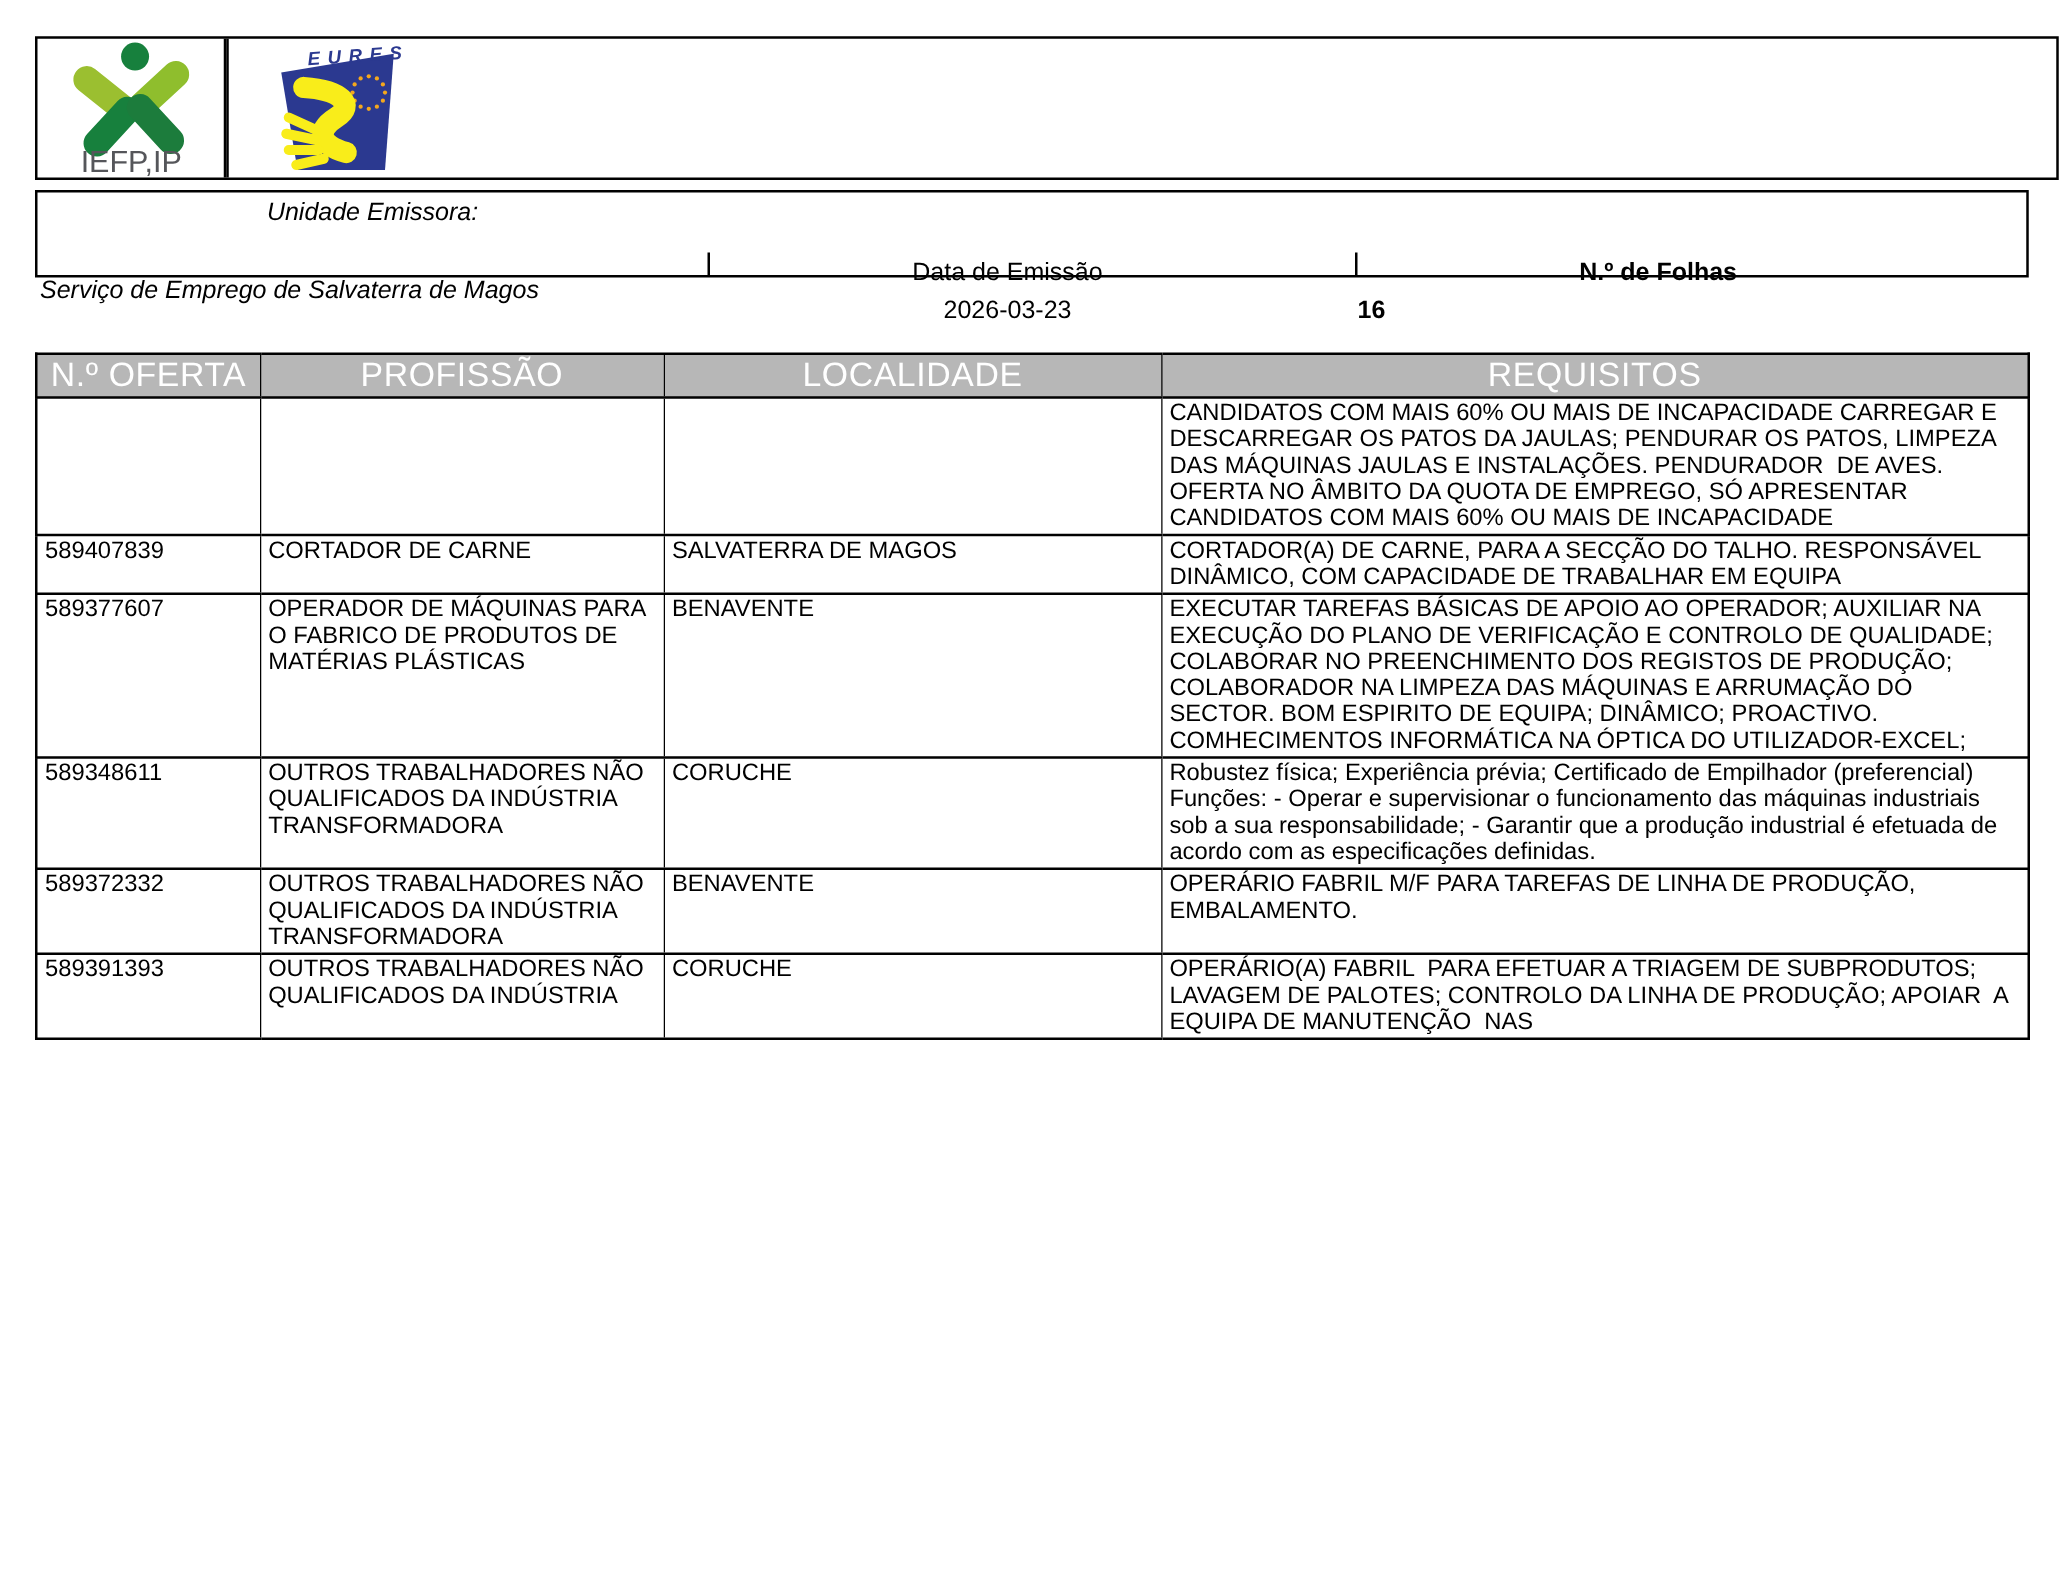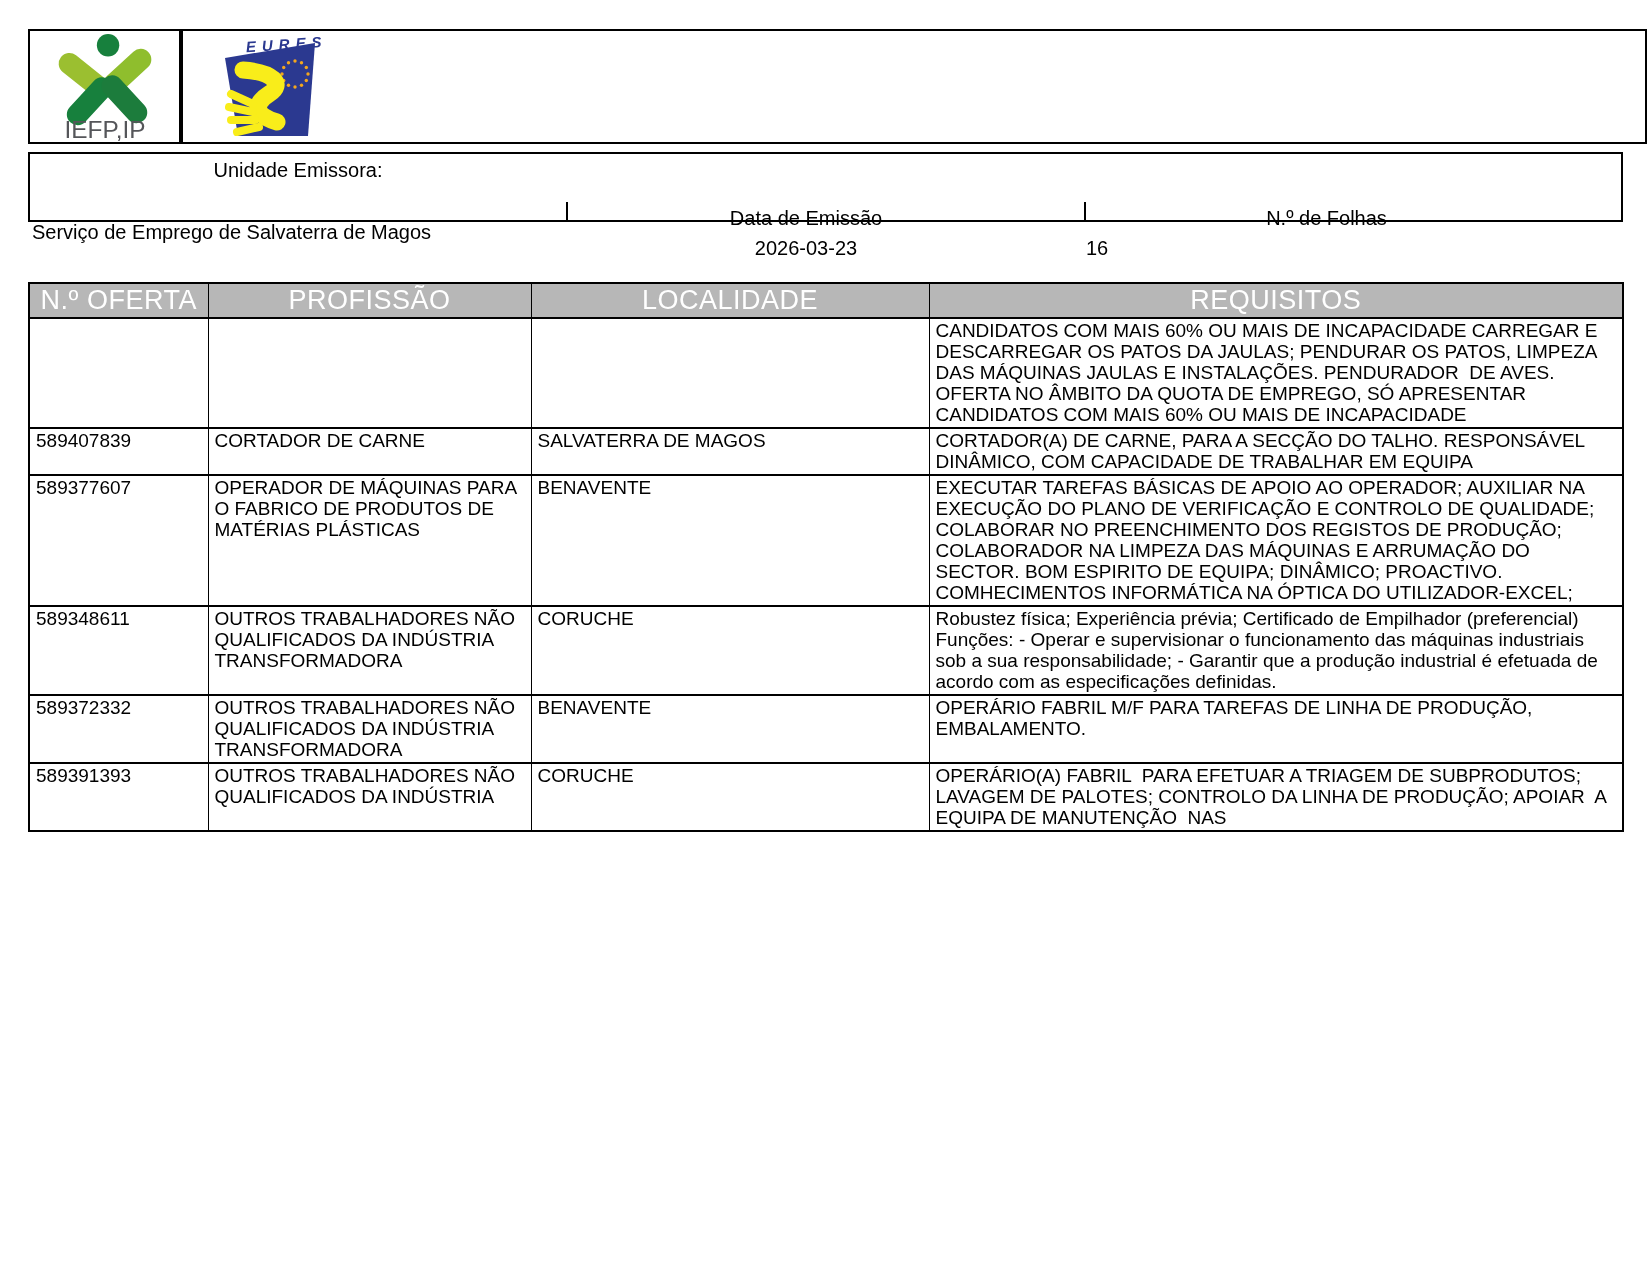--- a/index.html
+++ b/index.html
@@ -14,23 +14,23 @@
   .title-cell{flex:1;display:flex;align-items:center;justify-content:center;}
   .page-title{font-size:64px;font-weight:bold;letter-spacing:1px;white-space:nowrap;}
   .eures-cell{width:174px;border-left:2px solid #000;box-sizing:border-box;
     display:flex;align-items:center;justify-content:center;}
 
   
   .meta-table{position:absolute;left:28px;top:152px;width:1595px;height:70px;
     border:2px solid #000;box-sizing:border-box;display:flex;font-size:20px;background:#fff;}
   .meta-cell{box-sizing:border-box;display:flex;flex-direction:column;padding-top:3px;}
   .meta-cell + .meta-cell{border-left:2px solid #000;margin-top:48px;}
-  .meta-cell.c1{width:536px;}
+  .meta-cell.c1{width:536px;font-style:italic;}
   .meta-cell.c2{width:518px;padding-right:40px;}
-  .meta-cell.c3{flex:1;padding-right:54px;}
+  .meta-cell.c3{flex:1;padding-right:54px;font-weight:bold;}
   .meta-label{text-align:center;line-height:26px;}
   .meta-value{text-align:center;line-height:26px;margin-top:4px;}
   .meta-value.left{text-align:left;padding-left:2px;margin-top:36px;}
   .folhas-line{display:flex;justify-content:center;gap:44px;margin-top:4px;line-height:26px;flex-direction:column;}
 
   
   table.job-table{position:absolute;left:28px;top:282px;width:1594px;
     border-collapse:collapse;table-layout:fixed;background:#fff;}
   table.job-table th{
     background:#b7b7b7;color:#ffffff;font-weight:normal;font-size:27px;

